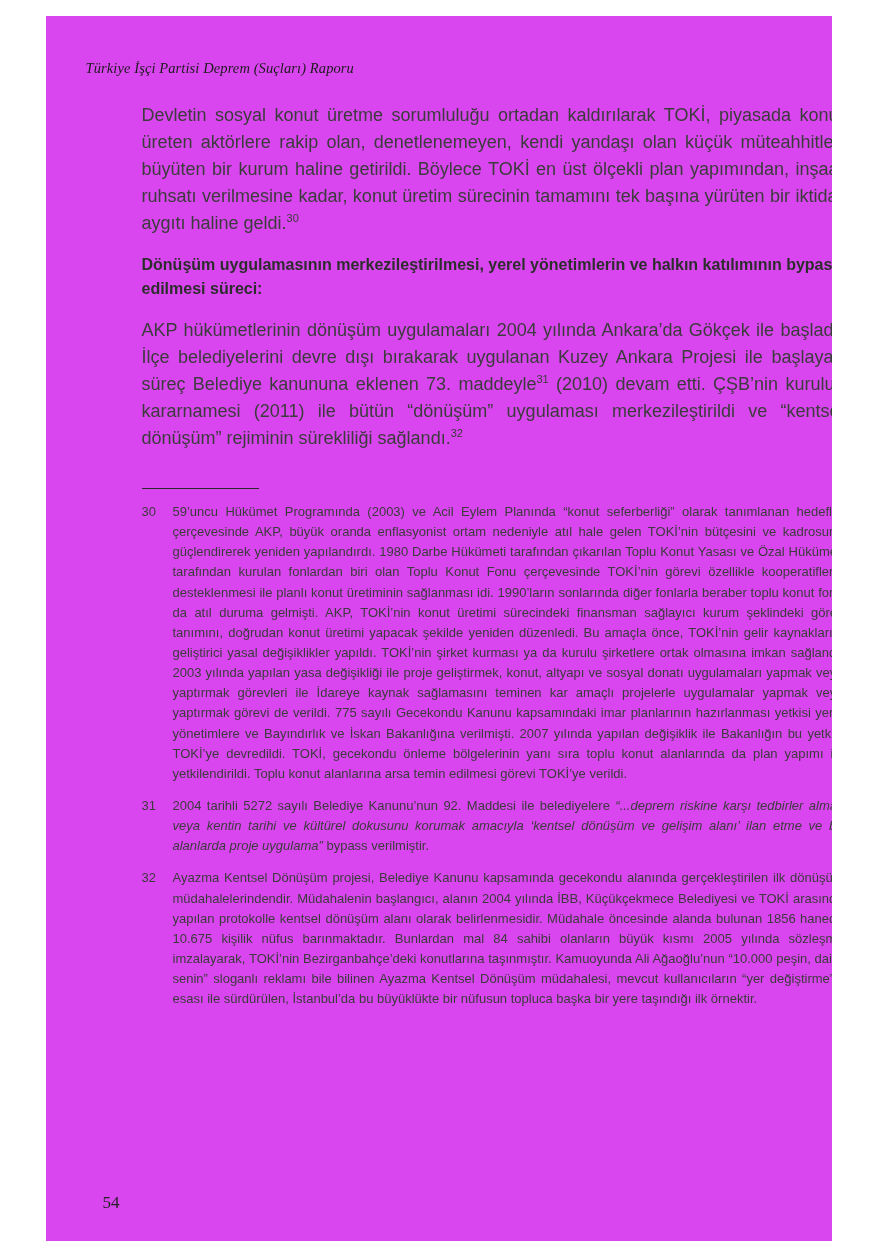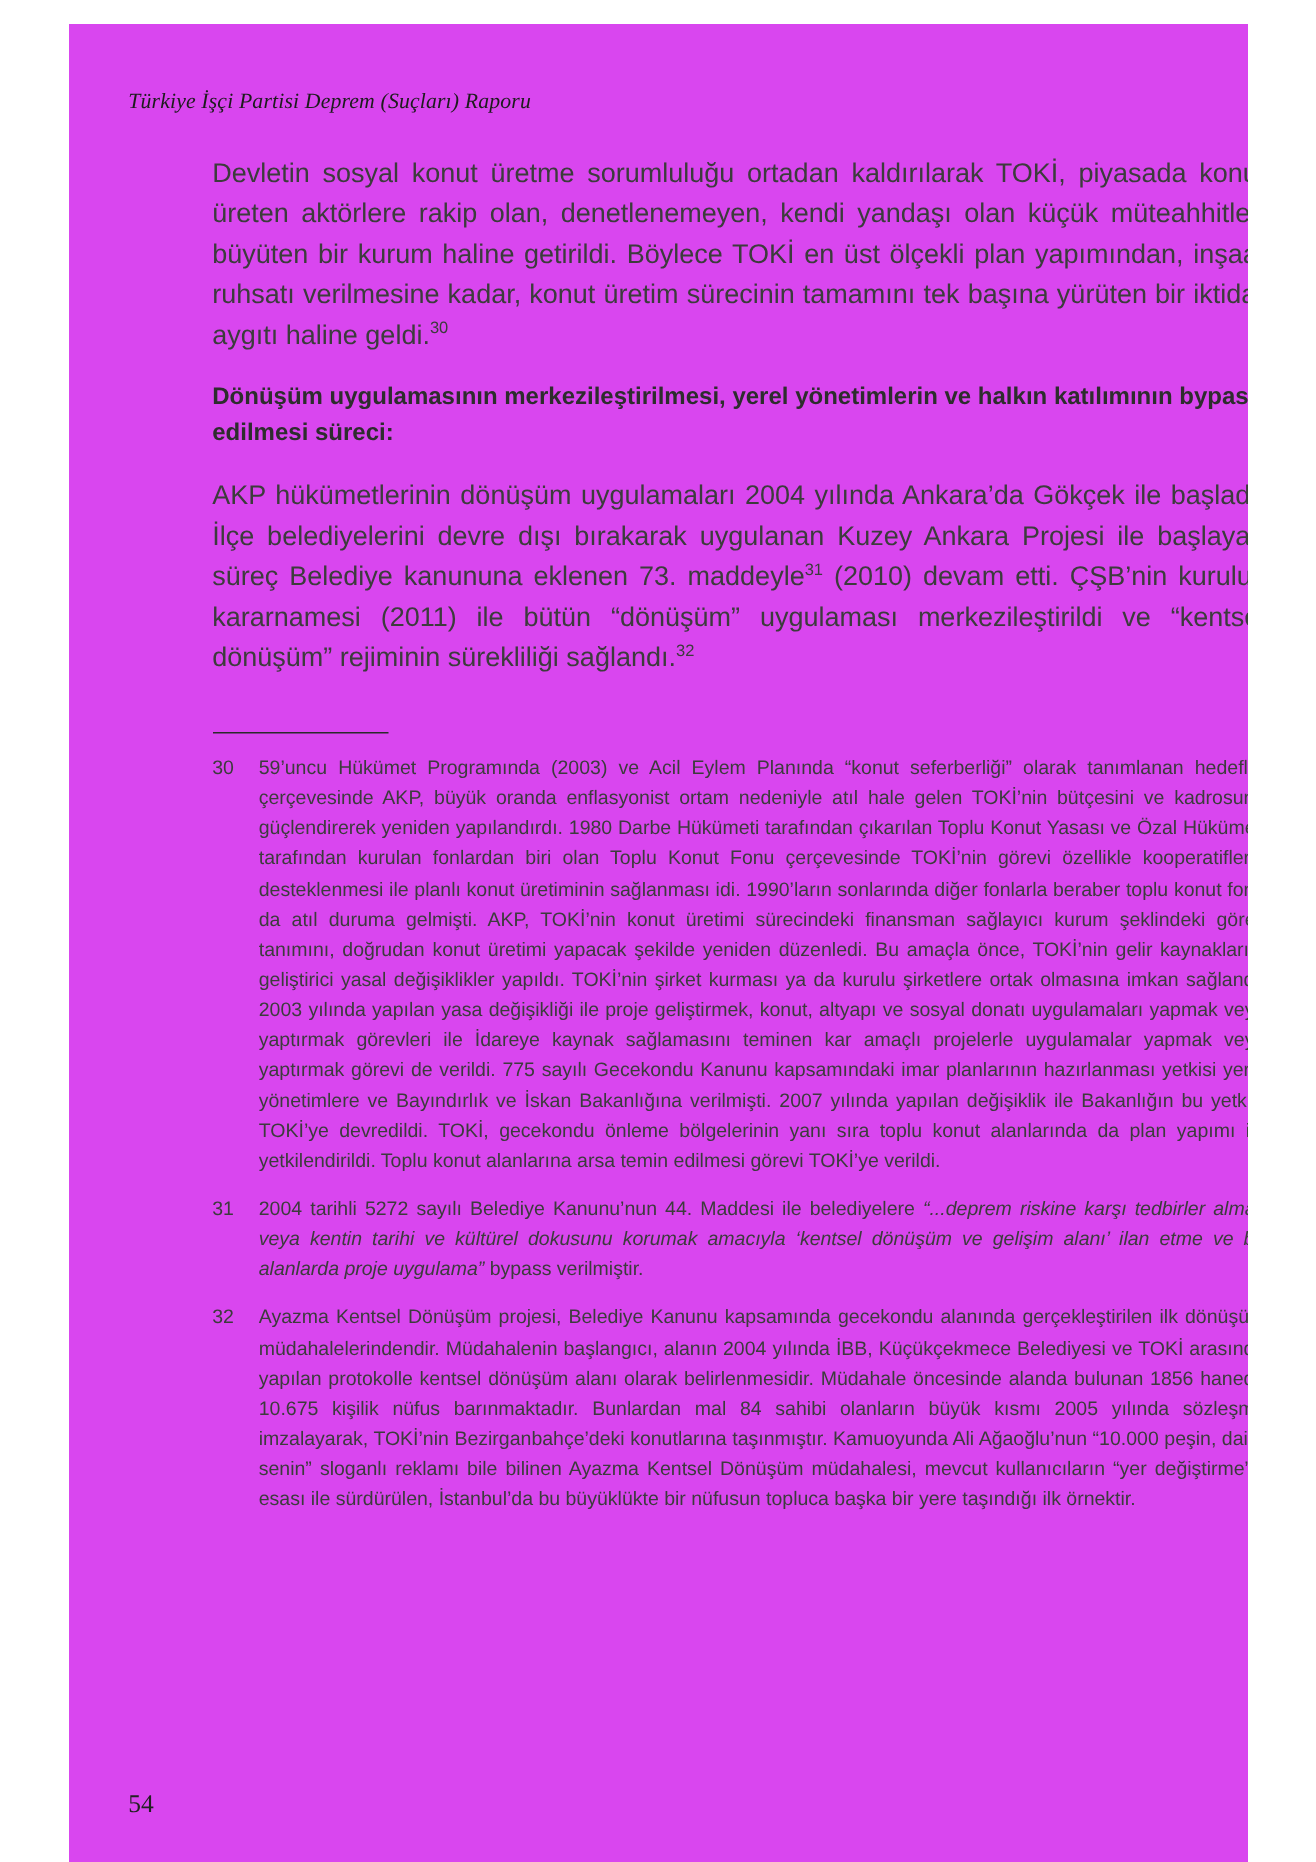--- a/index.html
+++ b/index.html
@@ -65,21 +65,21 @@
     margin-bottom: 12px;
   }
   .fn-num {
     flex: 0 0 31px;
     width: 31px;
   }
   .fn-text { flex: 1; }
   .fn-text .italic { font-style: italic; }
   .page-number {
     position: absolute;
-    left: 40px;
+    left: 57px;
     bottom: 44px;
     font-family: "Liberation Serif", serif;
     font-size: 17px;
     color: #222222;
   }
 </style>
 </head>
 <body>
 
 <div class="page">
@@ -98,21 +98,21 @@
 
     <div class="footnotes">
 
       <div class="footnote">
         <span class="fn-num">30</span>
         <span class="fn-text"><span>59’uncu Hükümet Programında (2003) ve Acil Eylem Planında “konut seferberliği” olarak tanımlanan hedefler çerçevesinde AKP, büyük oranda enflasyonist ortam nedeniyle atıl hale gelen TOKİ’nin bütçesini ve kadrosunu güçlendirerek yeniden yapılandırdı. 1980 Darbe Hükümeti tarafından çıkarılan Toplu Konut Yasası ve Özal Hükümeti tarafından kurulan fonlardan biri olan Toplu Konut Fonu çerçevesinde TOKİ’nin görevi özellikle kooperatiflerin desteklenmesi ile planlı konut üretiminin sağlanması idi. 1990’ların sonlarında diğer fonlarla beraber toplu konut fonu da atıl duruma gelmişti. AKP, TOKİ’nin konut üretimi sürecindeki finansman sağlayıcı kurum şeklindeki görev tanımını, doğrudan konut üretimi yapacak şekilde yeniden düzenledi. Bu amaçla önce, TOKİ’nin gelir kaynaklarını geliştirici yasal değişiklikler yapıldı. TOKİ’nin şirket kurması ya da kurulu şirketlere ortak olmasına imkan sağlandı. 2003 yılında yapılan yasa değişikliği ile proje geliştirmek, konut, altyapı ve sosyal donatı uygulamaları yapmak veya yaptırmak görevleri ile İdareye kaynak sağlamasını teminen kar amaçlı projelerle uygulamalar yapmak veya yaptırmak görevi de verildi. 775 sayılı Gecekondu Kanunu kapsamındaki imar planlarının hazırlanması yetkisi yerel yönetimlere ve Bayındırlık ve İskan Bakanlığına verilmişti. 2007 yılında yapılan değişiklik ile Bakanlığın bu yetkisi TOKİ’ye devredildi. TOKİ, gecekondu önleme bölgelerinin yanı sıra toplu konut alanlarında da plan yapımı ile yetkilendirildi. Toplu konut alanlarına arsa temin edilmesi görevi TOKİ’ye verildi.</span></span>
       </div>
 
       <div class="footnote">
         <span class="fn-num">31</span>
-        <span class="fn-text"><span>2004 tarihli 5272 sayılı Belediye Kanunu’nun 44. Maddesi ile belediyelere </span><span class="italic">“...deprem riskine karşı tedbirler almak veya kentin tarihi ve kültürel dokusunu korumak amacıyla ‘kentsel dönüşüm ve gelişim alanı’ ilan etme ve bu alanlarda proje uygulama”</span><span> bypass verilmiştir.</span></span>
+        <span class="fn-text"><span>2004 tarihli 5272 sayılı Belediye Kanunu’nun 92. Maddesi ile belediyelere </span><span class="italic">“...deprem riskine karşı tedbirler almak veya kentin tarihi ve kültürel dokusunu korumak amacıyla ‘kentsel dönüşüm ve gelişim alanı’ ilan etme ve bu alanlarda proje uygulama”</span><span> bypass verilmiştir.</span></span>
       </div>
 
       <div class="footnote">
         <span class="fn-num">32</span>
         <span class="fn-text"><span>Ayazma Kentsel Dönüşüm projesi, Belediye Kanunu kapsamında gecekondu alanında gerçekleştirilen ilk dönüşüm müdahalelerindendir. Müdahalenin başlangıcı, alanın 2004 yılında İBB, Küçükçekmece Belediyesi ve TOKİ arasında yapılan protokolle kentsel dönüşüm alanı olarak belirlenmesidir. Müdahale öncesinde alanda bulunan 1856 hanede 10.675 kişilik nüfus barınmaktadır. Bunlardan mal 84 sahibi olanların büyük kısmı 2005 yılında sözleşme imzalayarak, TOKİ’nin Bezirganbahçe’deki konutlarına taşınmıştır. Kamuoyunda Ali Ağaoğlu’nun “10.000 peşin, daire senin” sloganlı reklamı bile bilinen Ayazma Kentsel Dönüşüm müdahalesi, mevcut kullanıcıların “yer değiştirme”si esası ile sürdürülen, İstanbul’da bu büyüklükte bir nüfusun topluca başka bir yere taşındığı ilk örnektir.</span></span>
       </div>
 
     </div>
   </div>
 

